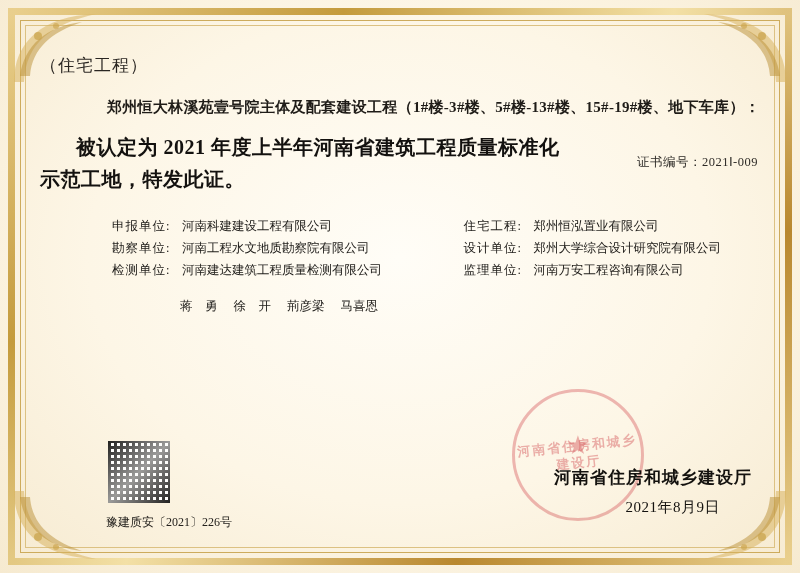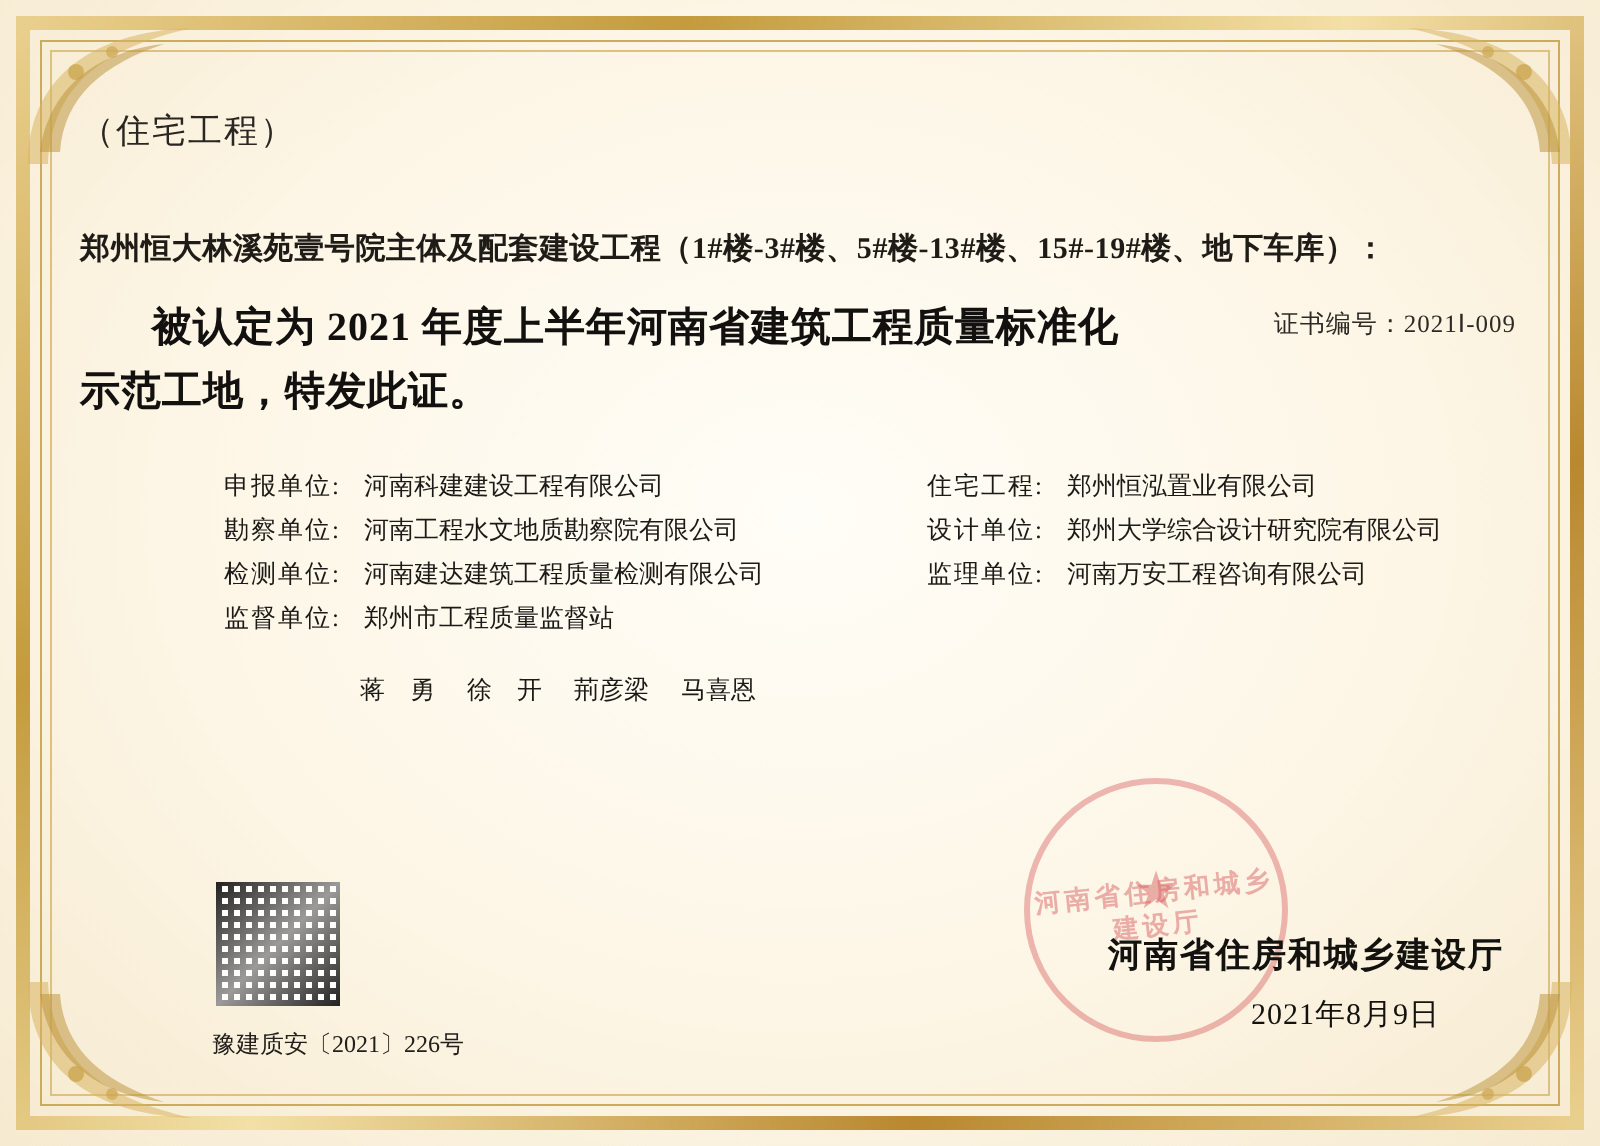--- a/index.html
+++ b/index.html
@@ -84,25 +84,25 @@
   .cert-no {
     position: absolute;
     right: 2px;
     top: 118px;
     font-size: 12.5px;
     color: #2d2a26;
     letter-spacing: 0.5px;
   }
 
   .project-line {
-    margin-top: 38px;
+    margin-top: 21px;
     font-size: 15px;
     font-weight: bold;
     color: #1f1c18;
-    text-align: left;
+    text-align: right;
     letter-spacing: 0.3px;
   }
 
   .body-text {
     margin-top: 14px;
     font-size: 20px;
     font-weight: bold;
     color: #13110f;
     line-height: 1.62;
     letter-spacing: 0.5px;
@@ -282,26 +282,20 @@
         <td class="val">河南工程水文地质勘察院有限公司</td>
         <td class="lbl2">设计单位:</td>
         <td class="val">郑州大学综合设计研究院有限公司</td>
       </tr>
       <tr>
         <td class="lbl">检测单位:</td>
         <td class="val">河南建达建筑工程质量检测有限公司</td>
         <td class="lbl2">监理单位:</td>
         <td class="val">河南万安工程咨询有限公司</td>
       </tr>
-      <tr>
-        <td class="lbl">监督单位:</td>
-        <td class="val">郑州市工程质量监督站</td>
-        <td class="lbl2"></td>
-        <td class="val"></td>
-      </tr>
     </tbody>
       </table>
 
     <div class="members">
       <div class="names row2"><span>蒋　勇</span><span>徐　开</span><span>荊彦梁</span><span>马喜恩</span></div>
     </div>
 
     <div class="qr">
         <div class="qr-inner"></div>
       </div>

